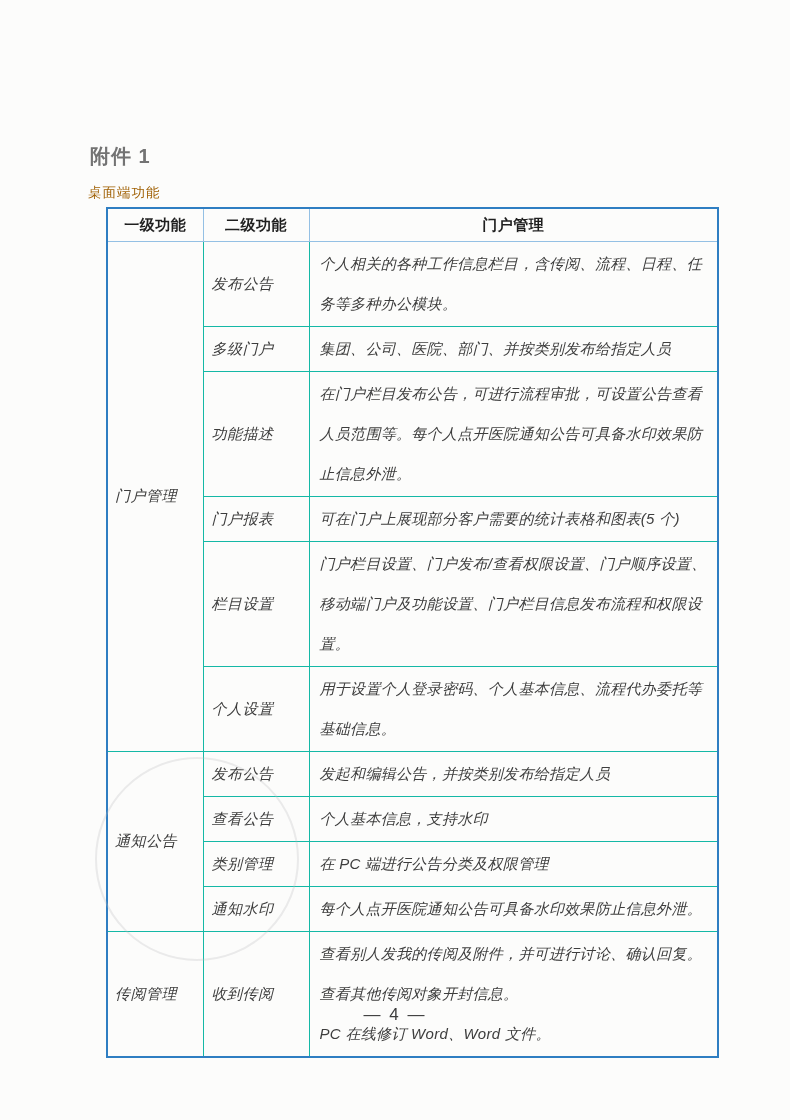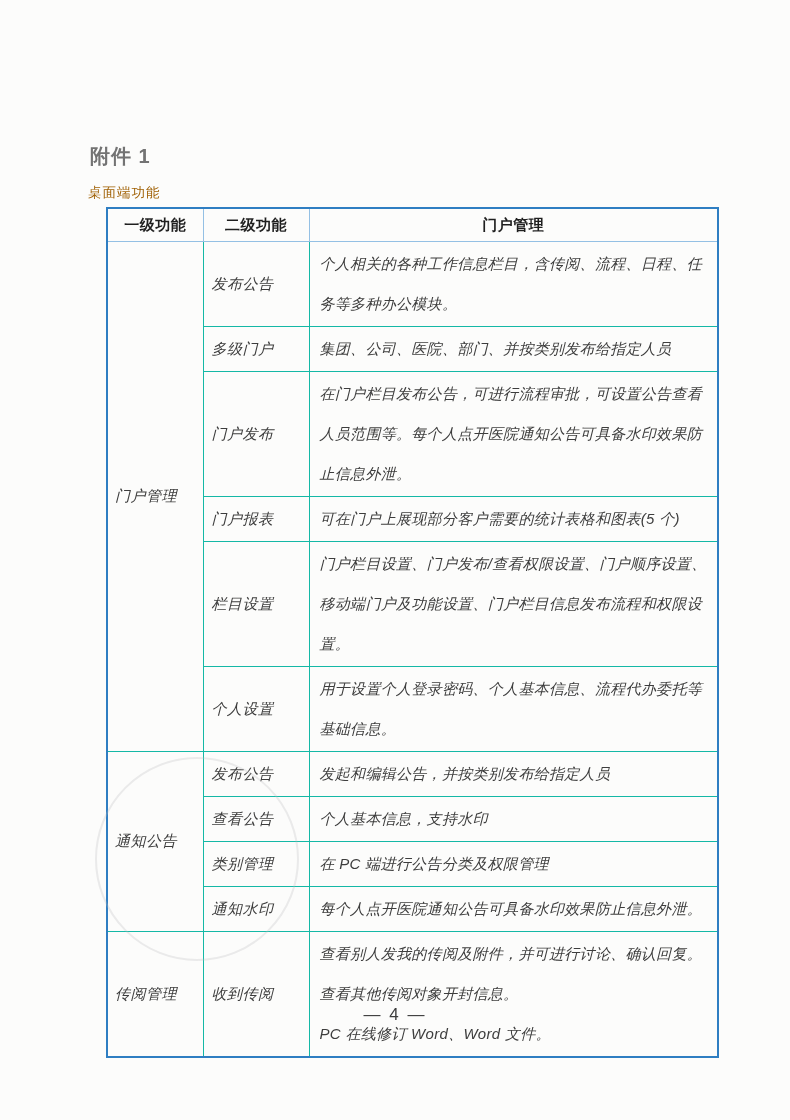--- a/index.html
+++ b/index.html
@@ -128,21 +128,21 @@
         <tr>
           <td class="group-cell" rowspan="6">门户管理</td>
           <td class="sub-cell">发布公告</td>
           <td class="desc-cell">个人相关的各种工作信息栏目，含传阅、流程、日程、任务等多种办公模块。</td>
         </tr>
         <tr>
           <td class="sub-cell">多级门户</td>
           <td class="desc-cell">集团、公司、医院、部门、并按类别发布给指定人员</td>
         </tr>
         <tr>
-          <td class="sub-cell">门户发布</td>
+          <td class="sub-cell">功能描述</td>
           <td class="desc-cell">在门户栏目发布公告，可进行流程审批，可设置公告查看人员范围等。每个人点开医院通知公告可具备水印效果防止信息外泄。</td>
         </tr>
         <tr>
           <td class="sub-cell">门户报表</td>
           <td class="desc-cell">可在门户上展现部分客户需要的统计表格和图表(5 个)</td>
         </tr>
         <tr>
           <td class="sub-cell">栏目设置</td>
           <td class="desc-cell">门户栏目设置、门户发布/查看权限设置、门户顺序设置、移动端门户及功能设置、门户栏目信息发布流程和权限设置。</td>
         </tr>

